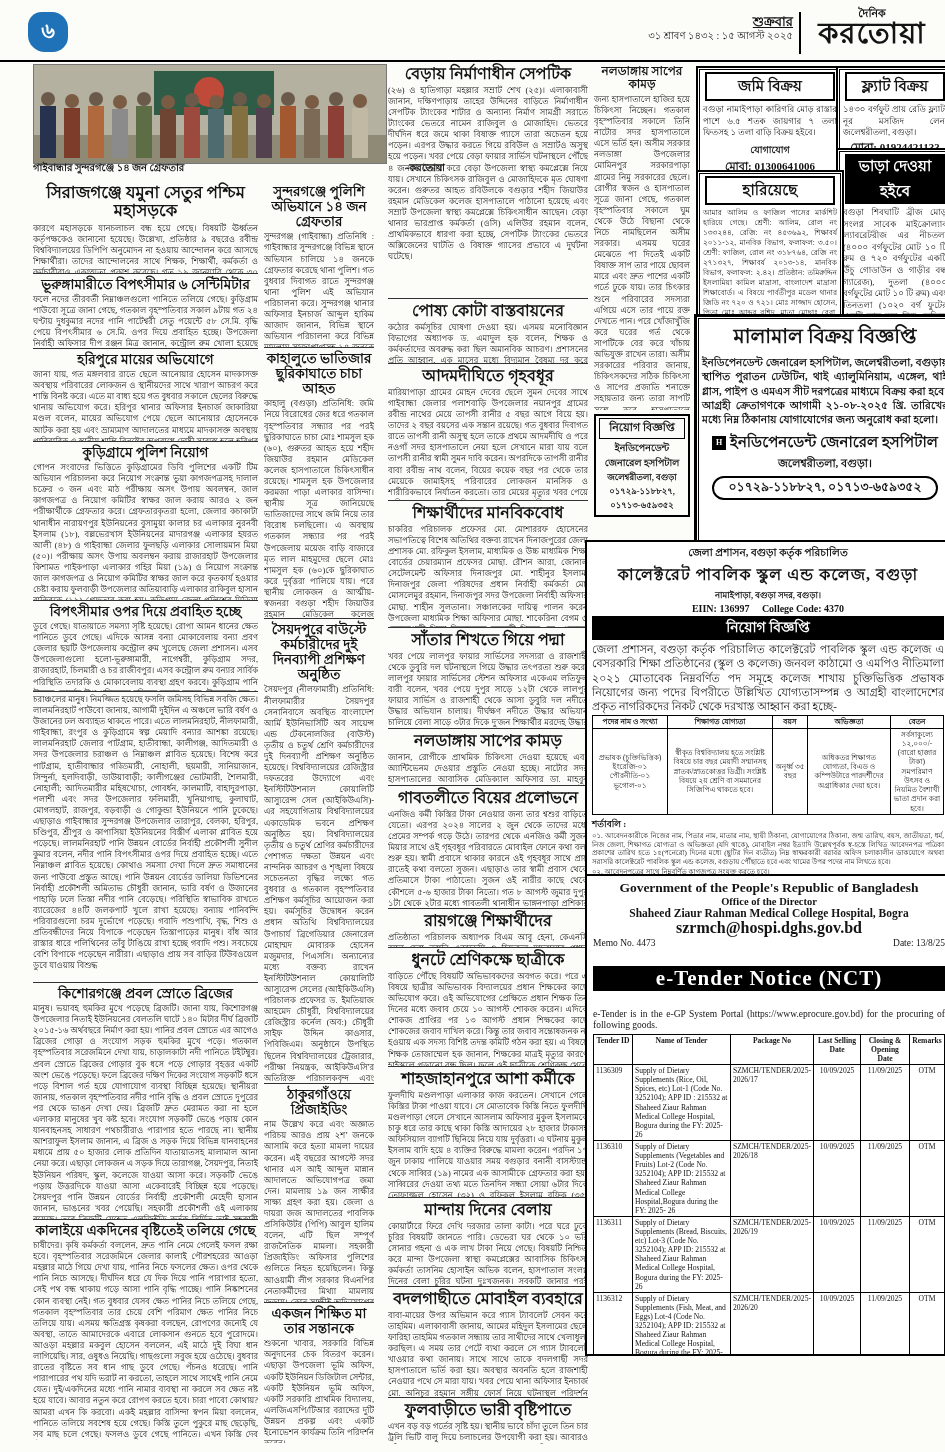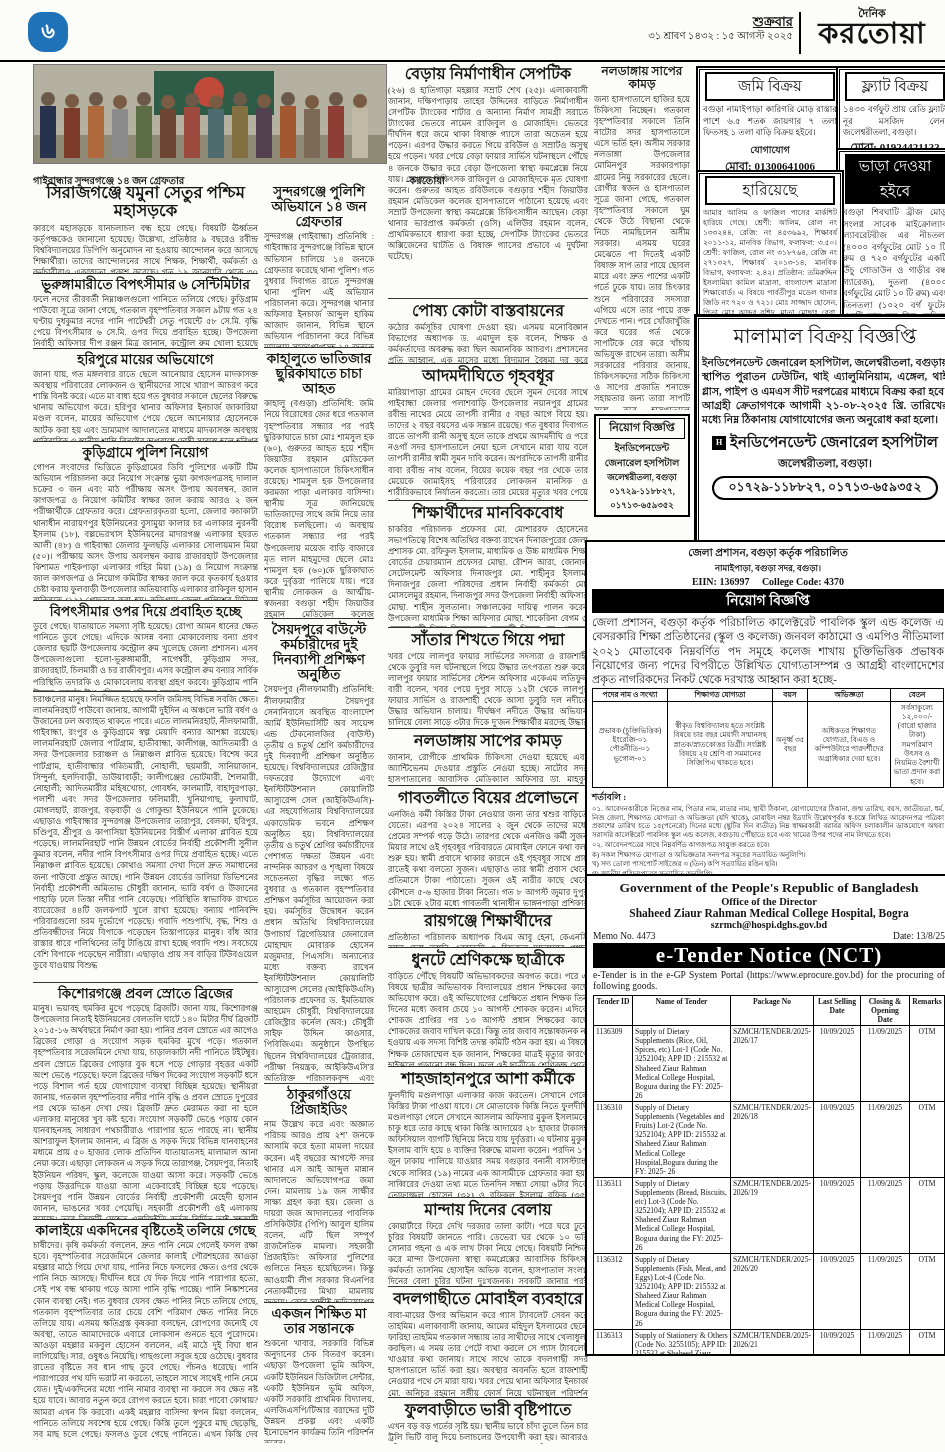--- a/index.html
+++ b/index.html
@@ -12,21 +12,21 @@
         display:flex;align-items:center;justify-content:center;color:#fff;font-weight:bold;font-size:21px;}
   .dateblock{position:absolute;right:152px;top:14px;text-align:right;line-height:1.25;}
   .dateblock .wd{font-weight:bold;font-size:13px;text-decoration:underline;}
   .dateblock .dt{font-size:10px;}
   .hdr-div{position:absolute;right:144px;top:12px;width:2px;height:42px;background:#000;}
   .masthead{position:absolute;right:6px;top:8px;width:134px;text-align:center;line-height:1;}
   .masthead .pfx{font-size:11px;font-weight:bold;}
   .masthead .nm{font-size:29px;font-weight:bold;letter-spacing:1px;}
   
   .photo{position:absolute;left:33px;top:64px;width:352px;height:98px;background:#b9b4a2;overflow:hidden;border:1px solid #777;}
-  .caprow{position:absolute;left:33px;top:173px;width:412px;display:flex;justify-content:space-between;font-size:10px;font-weight:bold;}
+  .caprow{position:absolute;left:33px;top:160px;width:412px;display:flex;justify-content:space-between;font-size:10px;font-weight:bold;}
   
   .col{position:absolute;overflow:hidden;}
   #col1{left:33px;top:181px;width:225px;height:1262px;}
   #col2{left:264px;top:181px;width:110px;height:1262px;}
   #col3{left:388px;top:62px;width:200px;height:1382px;}
   #col4{left:594px;top:62px;width:96px;height:472px;}
   .article{overflow:hidden;}
   .article + .article{border-top:1px solid #333;}
   .art-title{font-size:13.5px;line-height:1.12;text-align:center;margin:3px 2px 1px;font-weight:bold;}
   .art-body{font-size:8.4px;line-height:1.32;text-align:justify;margin:2px 0 0;}
@@ -43,21 +43,21 @@
   #col3 .article:nth-child(3){height:136px;} #col3 .article:nth-child(4){height:126px;}
   #col3 .article:nth-child(5){height:100px;} #col3 .article:nth-child(6){height:56px;}
   #col3 .article:nth-child(7){height:122px;} #col3 .article:nth-child(8){height:38px;}
   #col3 .article:nth-child(9){height:118px;} #col3 .article:nth-child(10){height:130px;}
   #col3 .article:nth-child(11){height:88px;} #col3 .article:nth-child(12){height:110px;}
   #col3 .article:nth-child(13){height:70px;}
   #col4 .art-title{font-size:12px;}
   #col4 .article:nth-child(1){height:348px;}
   
   .adbox{position:absolute;border:2px solid #000;box-shadow:0 0 0 1px #fff inset,0 0 0 2px #000 inset;background:#fff;padding:4px 5px;overflow:hidden;}
-  .ad-title{font-size:15px;font-weight:normal;text-align:center;border:2px solid #000;margin:0 2px 3px;padding:0 2px;}
+  .ad-title{font-size:15px;font-weight:bold;text-align:center;border:2px solid #000;margin:0 2px 3px;padding:0 2px;}
   .ad-title.inv{background:#000;color:#fff;border:none;}
   .ad-body{font-size:8.6px;line-height:1.35;text-align:justify;}
   .ad-contact{font-size:9.5px;font-weight:bold;text-align:center;margin-top:4px;}
   .ad-phone{font-size:11px;font-weight:bold;text-align:center;}
   #ad-jomi{left:696px;top:66px;width:134px;height:100px;}
   #ad-hariye{left:696px;top:170px;width:134px;height:140px;}
   #ad-hariye .ad-body{font-size:7.4px;}
   #ad-flat{left:836px;top:66px;width:104px;height:78px;}
   #ad-vara{left:836px;top:148px;width:104px;height:160px;}
   #malamal{left:694px;top:314px;width:246px;height:218px;border:3px solid #000;}
@@ -82,23 +82,23 @@
   .rtab{width:100%;border-collapse:collapse;margin:2px 0;}
   .rtab th,.rtab td{border:1px solid #000;font-size:7.4px;padding:1px 2px;text-align:center;vertical-align:middle;line-height:1.25;}
   .rtab th{font-weight:bold;}
   #recruit .shl{font-size:9px;font-weight:bold;margin-top:1px;}
   #recruit .conds p{font-size:7px;line-height:1.25;text-align:justify;margin:0 0 1px;}
   
   #tender{left:585px;top:874px;width:352px;height:470px;border:2px solid #000;background:#fff;padding:4px 6px;overflow:hidden;font-family:"Liberation Serif",serif;}
   #tender .g1{text-align:center;font-size:13.5px;font-weight:bold;}
   #tender .g2{text-align:center;font-size:10.5px;font-weight:bold;}
   #tender .g3{text-align:center;font-size:11.5px;font-weight:bold;}
-  #tender .g4{text-align:center;font-size:10px;font-weight:bold;}
+  #tender .g4{text-align:center;font-size:16px;font-weight:bold;}
   .memo{display:flex;justify-content:space-between;font-size:9.5px;margin-top:1px;}
-  #tender .band{background:#000;color:#fff;text-align:center;font-size:21px;font-weight:bold;margin:2px 0;letter-spacing:1px;}
+  #tender .band{background:#000;color:#fff;text-align:center;font-size:21px;font-weight:bold;margin:18px 0;letter-spacing:1px;}
   #tender .intro{font-size:9.5px;line-height:1.2;text-align:justify;}
   .ttab{width:100%;border-collapse:collapse;margin-top:2px;}
   .ttab th,.ttab td{border:1px solid #000;font-size:7.6px;padding:1px 2px;vertical-align:top;text-align:left;line-height:1.2;}
   .ttab th{text-align:center;font-weight:bold;}
   .ttab td:nth-child(4),.ttab td:nth-child(5),.ttab td:nth-child(6){text-align:center;}
 </style>
 </head>
 <body>
 
 <div class="page">
@@ -338,20 +338,21 @@
     <div class="mal-org">
       <span class="mal-logo">H</span>
       <span>ইনডিপেনডেন্ট জেনারেল হসপিটাল</span>
     </div>
     <div class="mal-addr">জলেশ্বরীতলা, বগুড়া।</div>
     <div class="mal-phones">০১৭২৯-১১৮৮২৭, ০১৭১৩-৬৫৯৩৫২</div>
   </div>
 
   <div id="recruit" class="abs">
     <div class="l1">জেলা প্রশাসন, বগুড়া কর্তৃক পরিচালিত</div>
+    <div class="l2">কালেক্টরেট পাবলিক স্কুল এন্ড কলেজ, বগুড়া</div>
     <div class="l3">নামাইপাড়া, বগুড়া সদর, বগুড়া।</div>
     <div class="l4">
       <span>EIIN: 136997</span>&nbsp;&nbsp;&nbsp;&nbsp;
       <span>College Code: 4370</span>
     </div>
     <div class="band">নিয়োগ বিজ্ঞপ্তি</div>
     <div class="intro">জেলা প্রশাসন, বগুড়া কর্তৃক পরিচালিত কালেক্টরেট পাবলিক স্কুল এন্ড কলেজ এ বেসরকারি শিক্ষা প্রতিষ্ঠানের (স্কুল ও কলেজ) জনবল কাঠামো ও এমপিও নীতিমালা ২০২১ মোতাবেক নিম্নবর্ণিত পদ সমূহে কলেজ শাখায় চুক্তিভিত্তিক প্রভাষক নিয়োগের জন্য পদের বিপরীতে উল্লিখিত যোগ্যতাসম্পন্ন ও আগ্রহী বাংলাদেশের প্রকৃত নাগরিকদের নিকট থেকে দরখাস্ত আহ্বান করা হচ্ছে-</div>
     <table class="rtab">
       <tbody>
           <tr>

